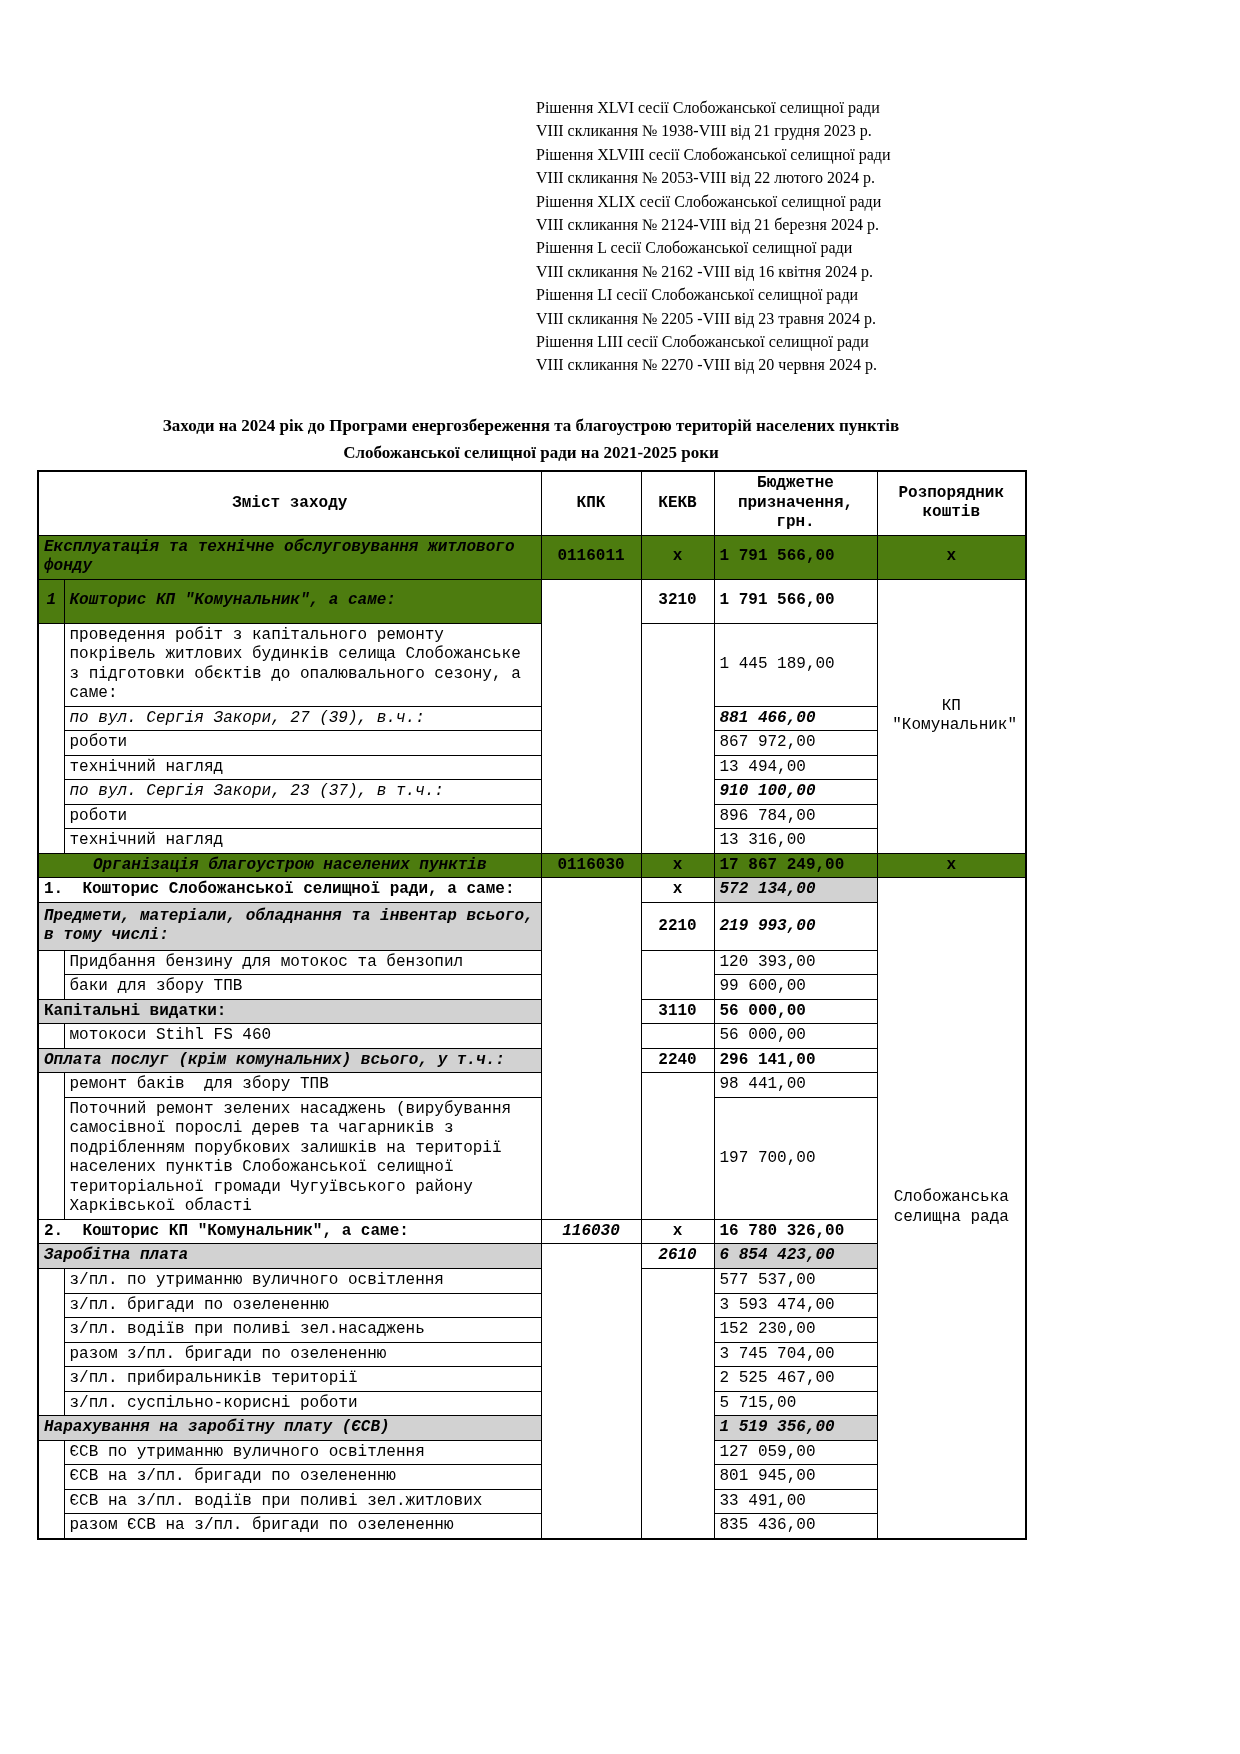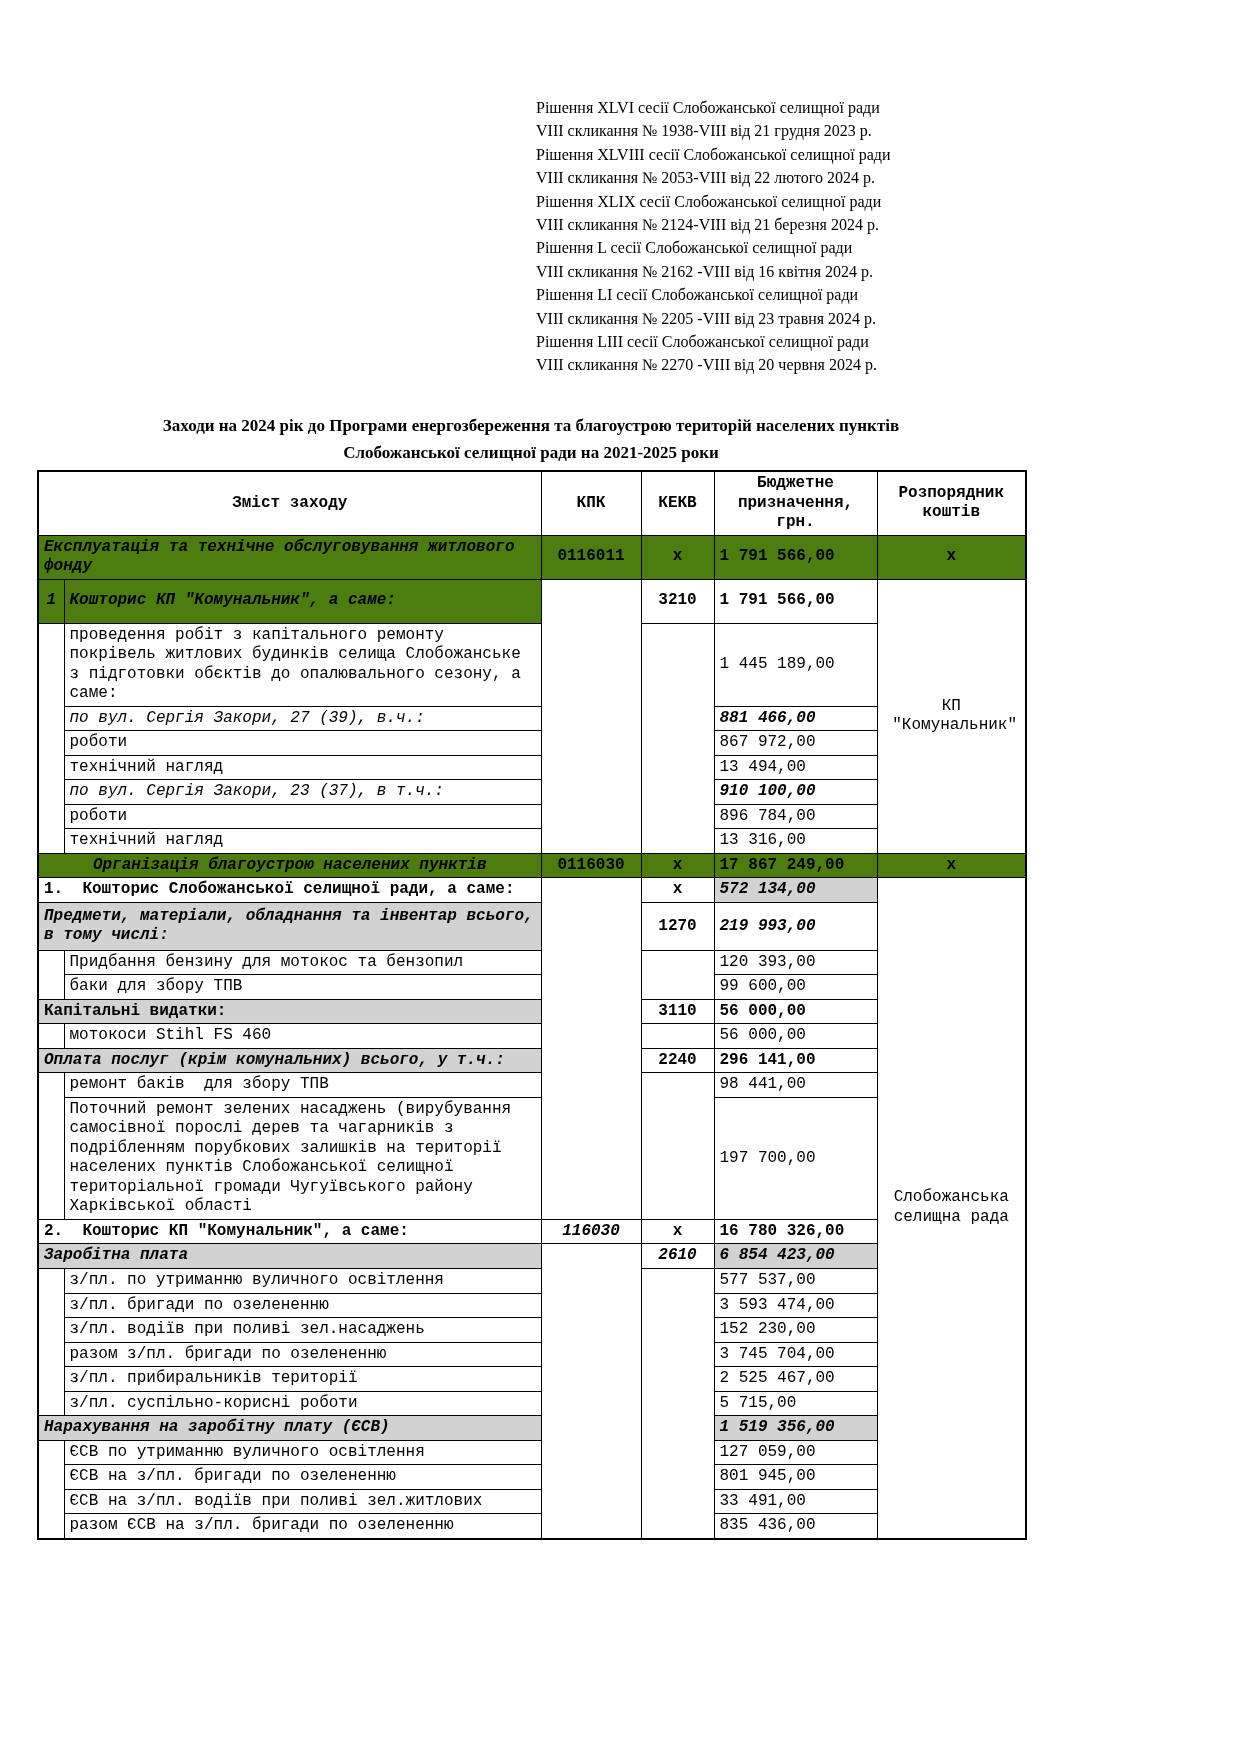--- a/index.html
+++ b/index.html
@@ -163,21 +163,21 @@
         <td rowspan="9"></td>
         <td class="b c">x</td>
         <td class="g2 b i rt">572 134,00</td>
         <td rowspan="22" class="mgr">
           <div class="mgr-inner">Слобожанська селищна рада</div>
         </td>
       </tr>
 
       <tr class="row-r12">
         <td colspan="2" class="g2 b i lbl pad-tall2">Предмети, матеріали, обладнання та інвентар всього, в тому числі:</td>
-        <td class="b c">1270</td>
+        <td class="b c">2210</td>
         <td class="b i rt vb">219 993,00</td>
       </tr>
 
       <tr>
         <td rowspan="2"></td>
         <td class="lbl ind">Придбання бензину для мотокос та бензопил</td>
         <td rowspan="2"></td>
         <td class="rt">120 393,00</td>
       </tr>
 

